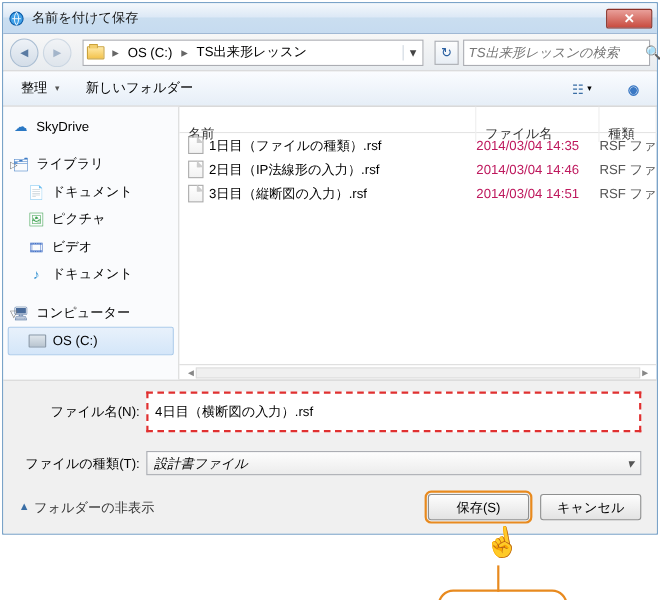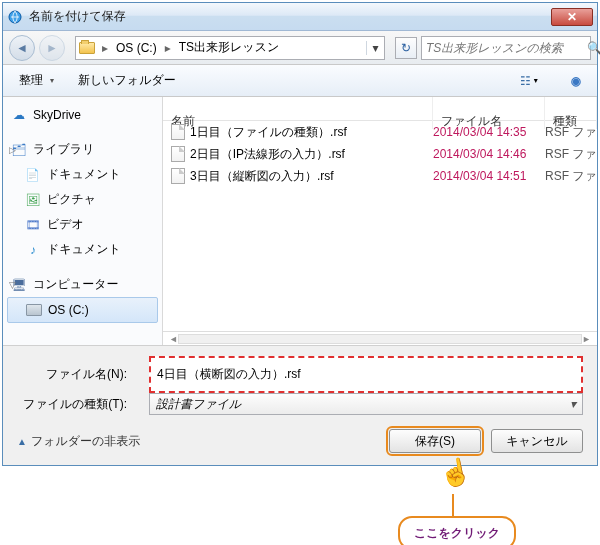--- a/index.html
+++ b/index.html
@@ -42,21 +42,21 @@
   .fh-type { width:52px; }
   .file-row { display:flex; align-items:center; height:22px; }
   .file-row .fc-name { flex:1; display:flex; align-items:center; gap:5px; padding-left:8px;}
   .file-row .fc-date { width:112px; color:#be185d; }
   .file-row .fc-type { width:52px; color:#555; }
   .file-icon { width:14px; height:16px; border:1px solid #aaa; background:linear-gradient(#fff,#f2f2f2); position:relative; }
   .file-icon::after{content:"";position:absolute;top:-1px;right:-1px;border:3px solid transparent;border-left-color:#ccc;border-bottom-color:#ccc;}
   .scroll-hint { height:14px; border-top:1px solid #ddd; display:flex; align-items:center; padding:0 6px; margin-top:auto;}
   .scroll-hint .track { flex:1; height:10px; background:#f0f0f0; border:1px solid #ddd;}
   .bottom { background:#f0f0f0; border-top:1px solid #d0d0d0; padding:10px 14px 12px;}
-  .field-row { display:flex; align-items:center; margin-bottom:0; gap:22px;}
+  .field-row { display:flex; align-items:center; margin-bottom:17px; gap:6px;}
   .field-label { width:110px; text-align:right; }
   .filename-input { flex:1; height:37px; border:2px dashed #e03030; background:#fff; padding:0 6px; outline:none;}
   .type-select-wrapper { flex:1; height:22px; border:1px solid #abadb3; background:linear-gradient(#fdfdfd,#ececec); padding:0 6px; display:flex; align-items:center; position:relative;font-style:italic;}
   .type-select-wrapper::after{content:"▾";position:absolute;right:6px;color:#555;}
   .actions { display:flex; align-items:center; margin-top:14px;}
   .hide-folders { display:flex; align-items:center; gap:4px; color:#333;}
   .hide-folders .chev { color:#3a6ea5; font-size:10px;}
   .btns { margin-left:auto; display:flex; gap:10px;}
   .btn { width:92px; height:24px; border:1px solid #8e8f8f; background:linear-gradient(#fdfdfd,#e3e3e3); border-radius:3px; display:flex; align-items:center; justify-content:center;}
   .btn.primary { outline:2px solid #e88a1f; outline-offset:1px; }

